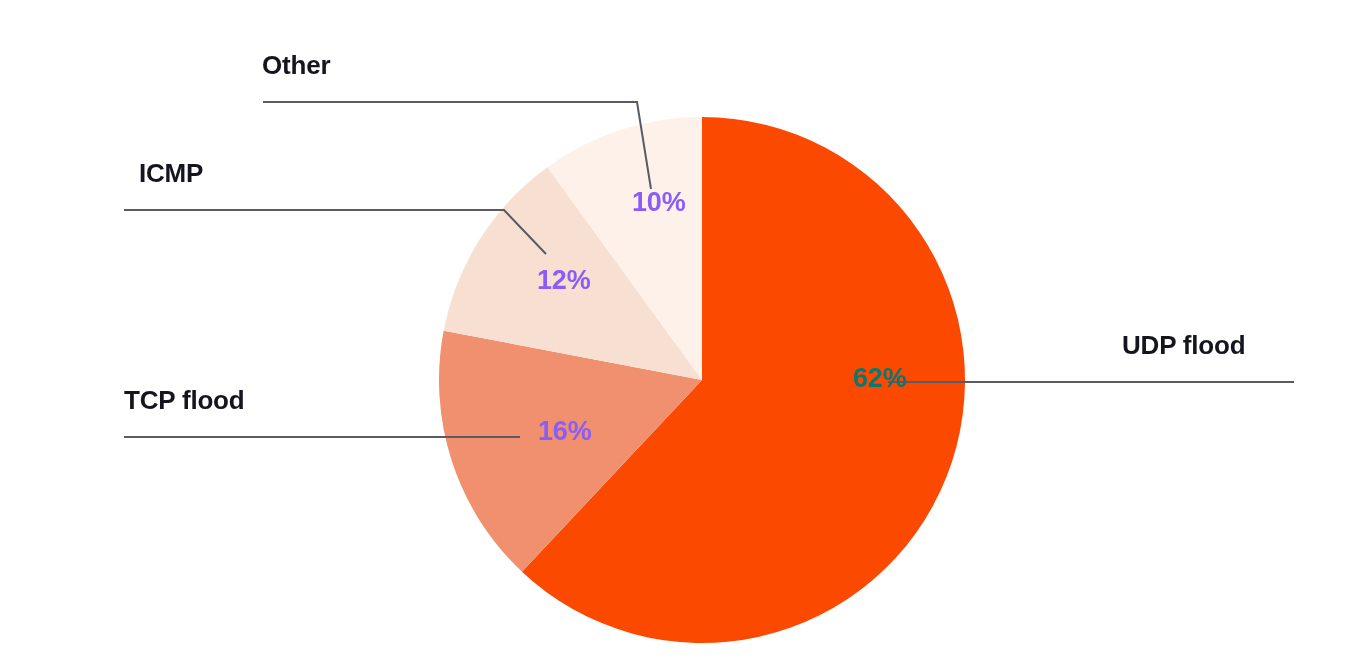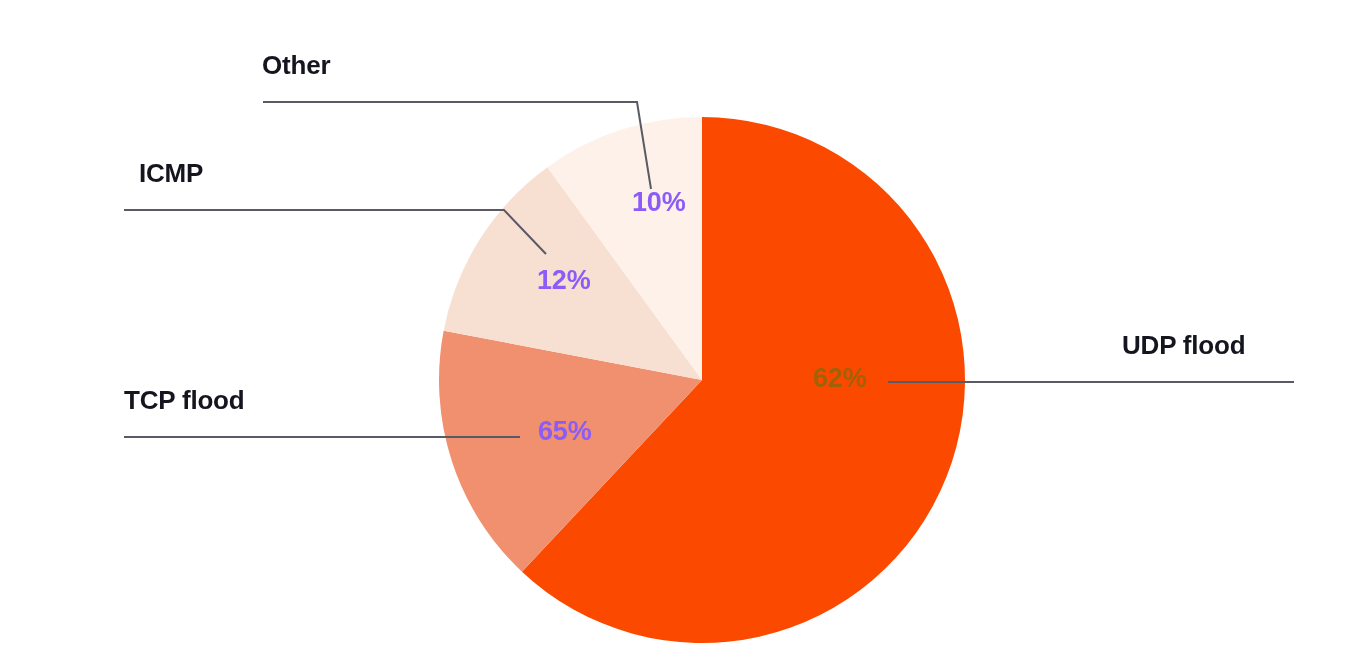--- a/index.html
+++ b/index.html
@@ -48,21 +48,21 @@
   }
   .value-label {
     position: absolute;
     font-family: "Liberation Sans", sans-serif;
     font-size: 27px;
     font-weight: 700;
     white-space: nowrap;
     letter-spacing: -0.2px;
   }
   .value-dark { color: #8b5cf6; }
-  .value-light { color: #a16207; }
+  .value-light { color: #0f766e; margin-left: 40px; }
 </style>
 </head>
 <body>
 
 <div id="chart-root">
 
   <svg id="pie-svg" viewBox="0 0 1363 666">
 
     <g>
 
@@ -88,17 +88,17 @@
   <div class="callout-label" style="left:139px; top:158px;">ICMP</div>
 
   <div class="callout-label" style="left:124px; top:385px;">TCP flood</div>
 
   <div class="callout-label" style="left:1122px; top:330px;">UDP flood</div>
 
   <div class="value-label value-dark" style="left:632px; top:187px;">10%</div>
 
   <div class="value-label value-dark" style="left:537px; top:265px;">12%</div>
 
-  <div class="value-label value-dark" style="left:538px; top:416px;">65%</div>
+  <div class="value-label value-dark" style="left:538px; top:416px;">16%</div>
 
   <div class="value-label value-light" style="left:813px; top:363px;">62%</div>
 
 </div>
 
 </body></html>

